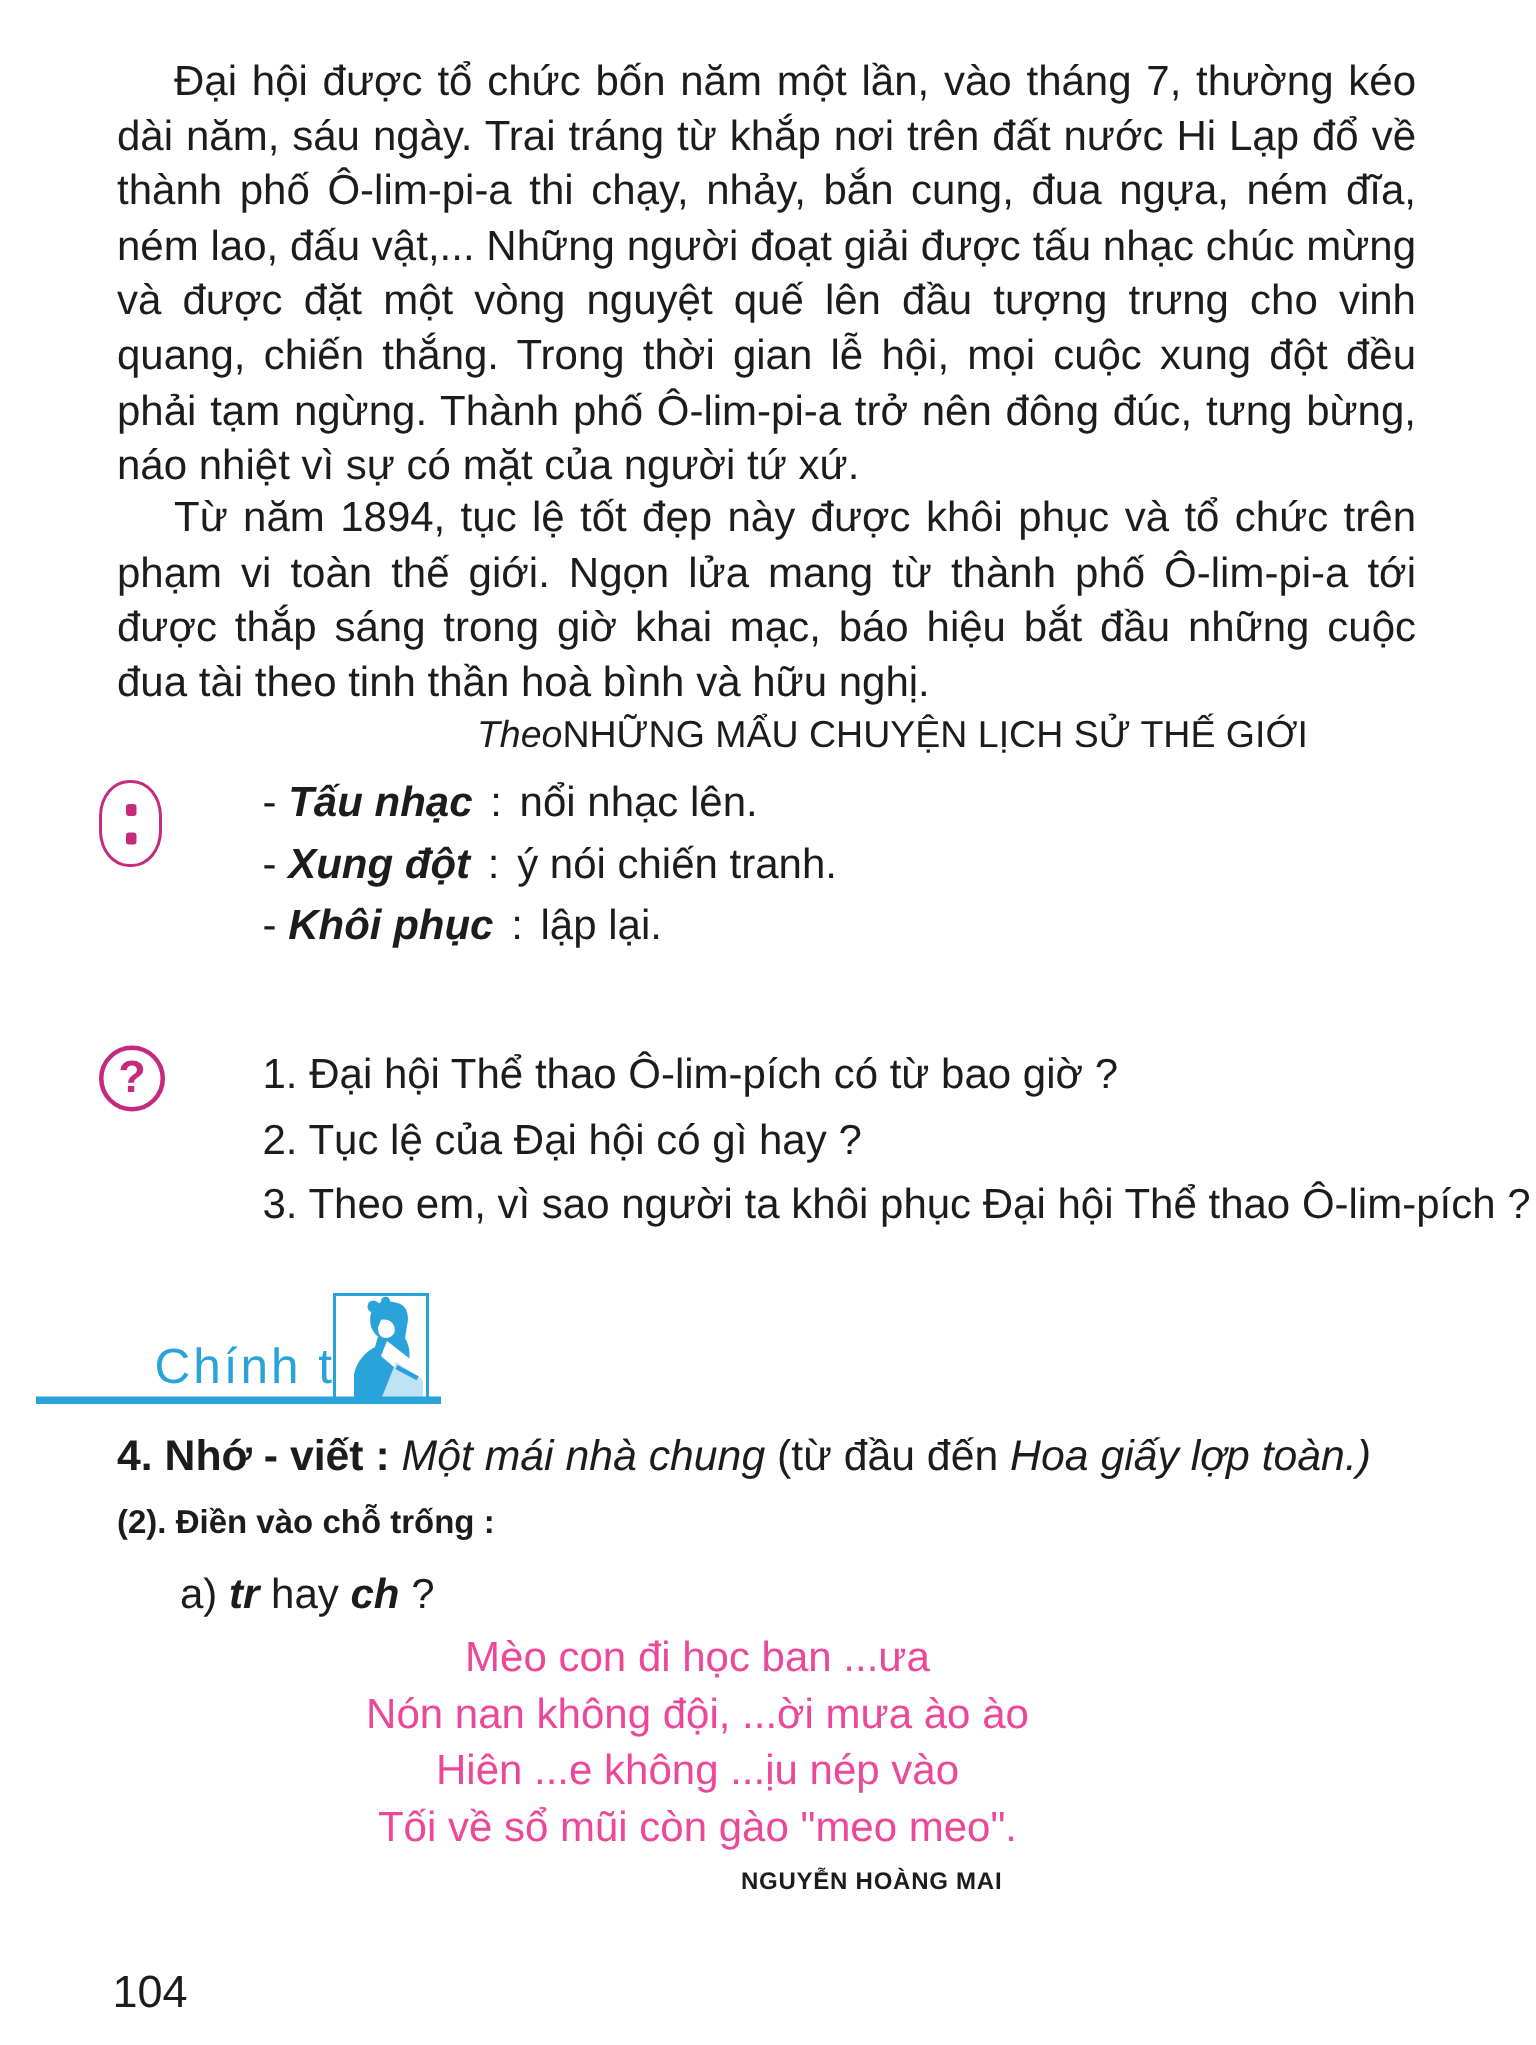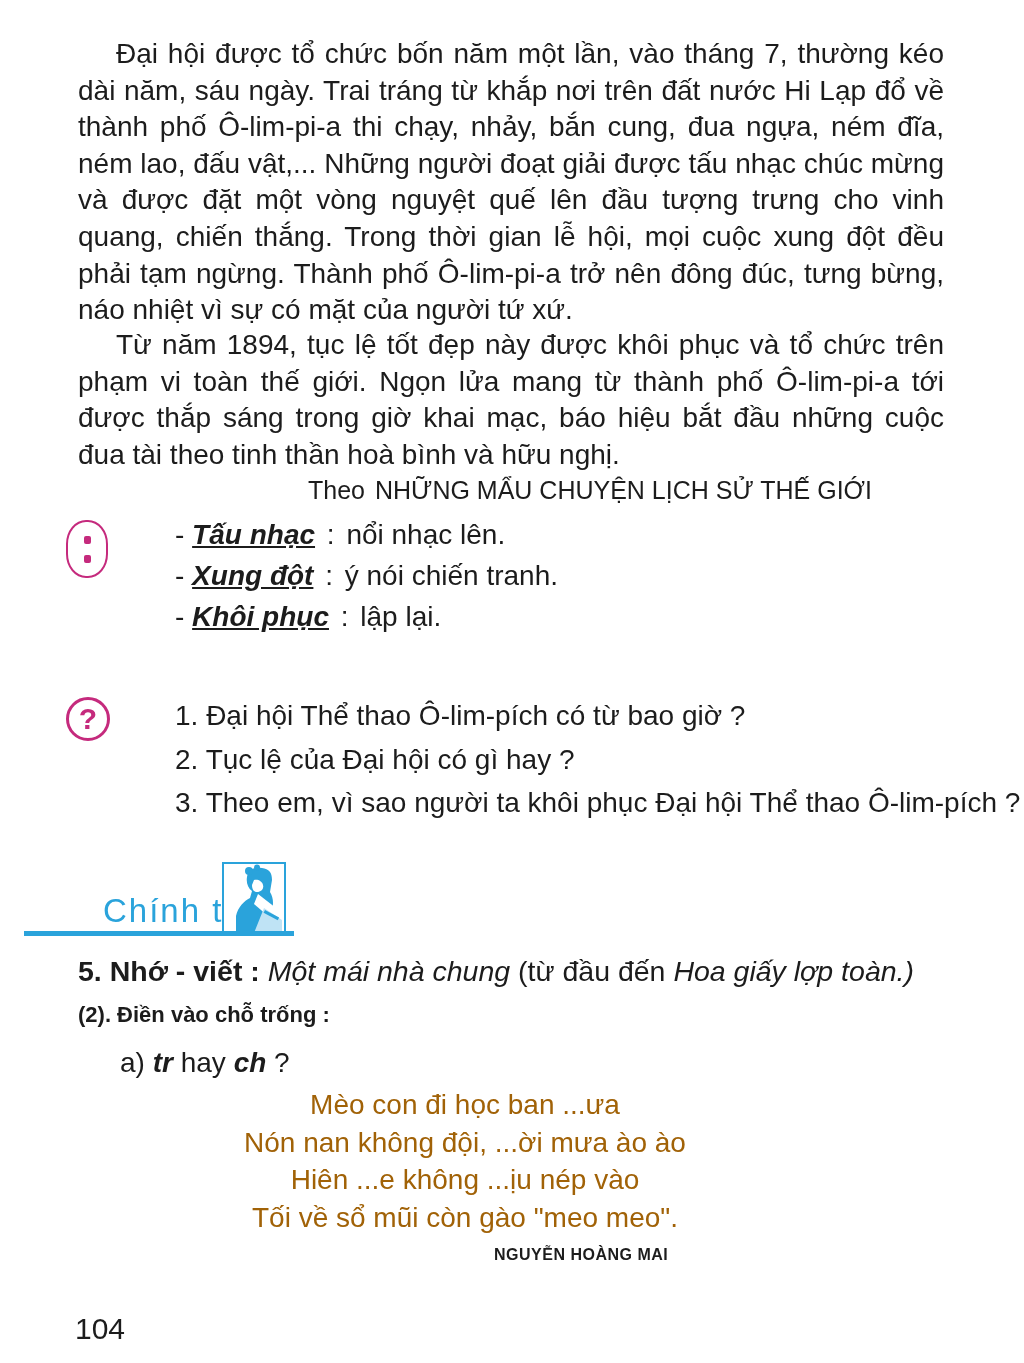--- a/index.html
+++ b/index.html
@@ -26,21 +26,21 @@
   .para1 { top: 36px; }
   .para2 { top: 327px; }
   .attribution {
     position: absolute;
     top: 476px;
     right: 152px;
     font-size: 25px;
     color: #1c1c1c;
     white-space: nowrap;
   }
-  .attribution .theo { margin-right: 10px; }
+  .attribution .theo { font-style: italic; }
   .badge-colon {
     position: absolute;
     left: 66px;
     top: 520px;
     width: 42px;
     height: 58px;
     border: 2.5px solid #c52a7d;
     border-radius: 20px / 24px;
     display: flex;
     flex-direction: column;
@@ -53,21 +53,21 @@
     background: #c52a7d;
     border-radius: 2px;
   }
   .glossary {
     position: absolute;
     left: 175px;
     top: 514px;
     font-size: 28px;
     line-height: 41px;
   }
-  .glossary .term { font-weight: bold; font-style: italic; text-decoration: underline; }
+  .glossary .term { font-weight: bold; font-style: italic; }
   .glossary .sep { padding: 0 4px; }
   .badge-question {
     position: absolute;
     left: 66px;
     top: 697px;
     width: 44px;
     height: 44px;
     border: 3px solid #c52a7d;
     border-radius: 50%;
     display: flex;
@@ -173,21 +173,21 @@
   }
   .ex2a .bi { font-weight: bold; font-style: italic; }
   .poem {
     position: absolute;
     left: 40px;
     top: 1086px;
     width: 850px;
     text-align: center;
     font-size: 28px;
     line-height: 37.5px;
-    color: #a16207;
+    color: #ec4899;
   }
   .poem-author {
     position: absolute;
     left: 494px;
     top: 1246px;
     font-size: 16px;
     font-weight: bold;
     letter-spacing: 0.5px;
     white-space: nowrap;
   }
@@ -257,21 +257,21 @@
         <path d="M30 16 C34 15, 38 17, 39 21 C40 25, 37 28, 33 28 C29 28, 28 24, 28 21 Z" fill="#ffffff"></path>
         <path d="M34 30 L52 44 L44 52 L30 40 Z" fill="#ffffff"></path>
         <path d="M40 44 L58 56 L58 69 L30 69 Z" fill="#bfe3f5"></path>
         <rect x="41" y="46" width="16" height="3" transform="rotate(28 41 46)" fill="#2aa3db"></rect>
       </svg>
     </div>
     <div class="section-line"></div>
   </div>
 
   <div class="ex1">
-    <span class="lbl">5. Nhớ - viết :</span>
+    <span class="lbl">4. Nhớ - viết :</span>
     <span class="ital">Một mái nhà chung</span>
     <span>(từ đầu đến</span>
     <span class="ital">Hoa giấy lợp toàn.)</span>
   </div>
 
   <div class="ex2">(2). Điền vào chỗ trống :</div>
 
   <div class="ex2a">
     <span>a)</span>
     <span class="bi">tr</span>

